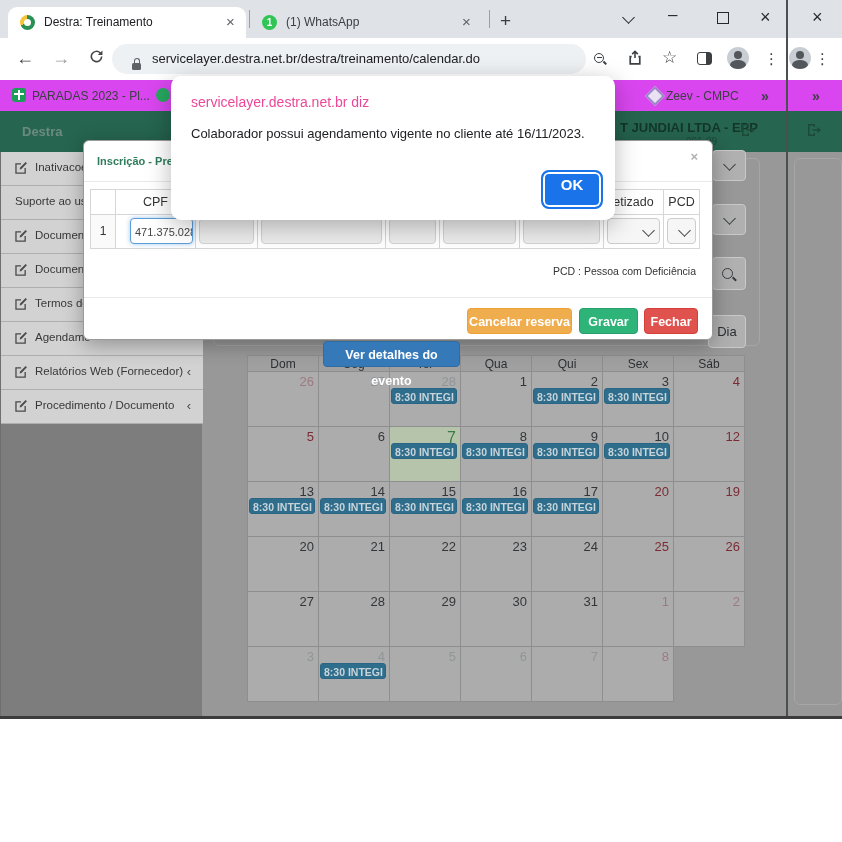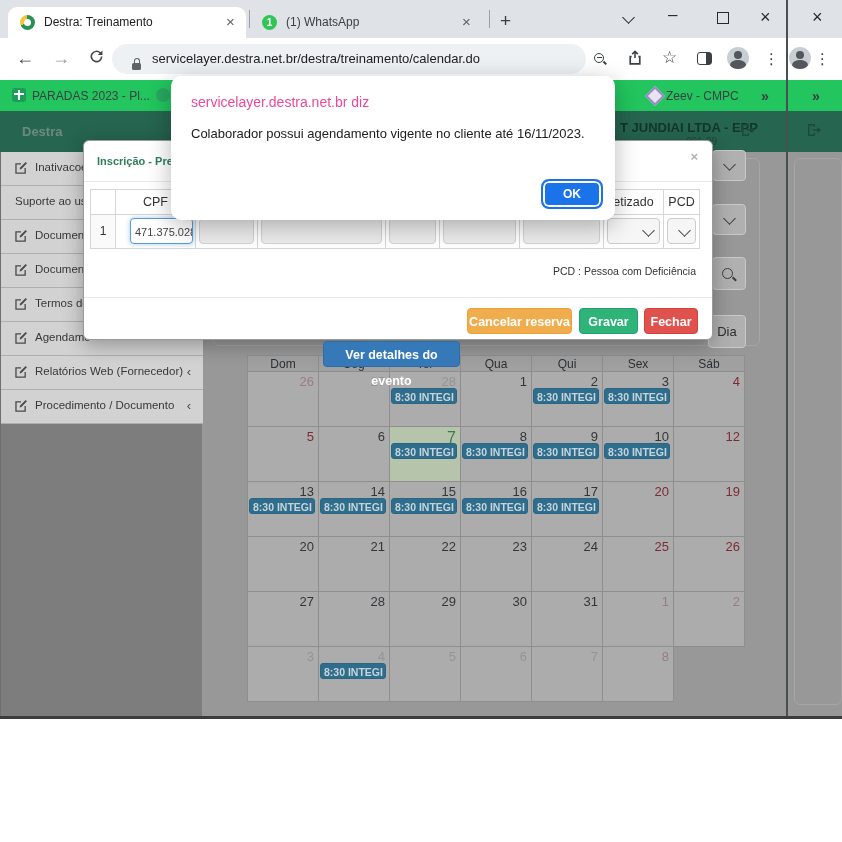--- a/index.html
+++ b/index.html
@@ -33,21 +33,21 @@
   .mag:after{content:"";position:absolute;left:9px;top:9px;width:4px;height:1.6px;background:#3c4043;transform:rotate(45deg);}
   .mag-minus i{position:absolute;left:2.5px;top:4px;width:5px;height:1.4px;background:#3c4043;}
   .star{font-size:17px;color:#3c4043;}
   .sidepanel{width:15px;height:13px;border:1.6px solid #3c4043;border-radius:3px;box-sizing:border-box;}
   .sidepanel i{position:absolute;right:0;top:0;width:5px;height:100%;background:#3c4043;}
   .avatar{width:22px;height:22px;border-radius:50%;background:#c9ced4;overflow:hidden;}
   .avatar:before{content:"";position:absolute;left:7px;top:4px;width:8px;height:8px;border-radius:50%;background:#53575c;}
   .avatar:after{content:"";position:absolute;left:3px;top:13px;width:16px;height:10px;border-radius:50%;background:#53575c;}
   .dots{font-size:15px;color:#3c4043;letter-spacing:0;}
 
-  .bookmarks{left:0;top:80px;width:842px;height:31px;background:#22c55e;}
+  .bookmarks{left:0;top:80px;width:842px;height:31px;background:#d946ef;}
   .bm-label{font-size:12px;color:#3c4043;white-space:nowrap;}
   .bm-sheet{width:14px;height:14px;background:#1c9e5a;border-radius:3px;}
   .bm-sheet:before{content:"";position:absolute;left:6px;top:2px;width:2px;height:10px;background:#fff;}
   .bm-sheet:after{content:"";position:absolute;left:2px;top:5px;width:10px;height:2px;background:#fff;}
   .bm-circle{width:14px;height:14px;border-radius:50%;background:#27a860;}
   .bm-zeev{width:10px;height:10px;border:2px solid #9b87c5;transform:rotate(45deg);background:#e8e2f4;}
   .chevrons{font-size:14px;color:#3c4043;font-weight:bold;}
 
   
   .appheader{left:0;top:111px;width:842px;height:41px;background:#266550;}
@@ -98,21 +98,21 @@
   .ghost{position:absolute;left:3px;top:3px;right:3px;height:26px;background:#ececec;border:1px solid #d2d2d2;border-radius:4px;box-sizing:border-box;}
   .msel{position:absolute;left:3px;top:3px;right:3px;height:26px;background:#f6f6f6;border:1px solid #ccc;border-radius:4px;box-sizing:border-box;}
   .msel .dchev{position:absolute;right:6px;top:7px;border-color:#444;border-right-width:1.6px;border-bottom-width:1.6px;}
   .pcd-note{font-size:10.5px;color:#333;}
   .mbtn{position:absolute;top:167px;height:26px;border-radius:4px;color:#fff;font-size:12.5px;font-weight:bold;text-align:center;line-height:26px;box-sizing:border-box;}
 
   
   .alert{left:171px;top:76px;width:444px;height:144px;background:#fff;border-radius:10px;box-shadow:0 6px 24px rgba(0,0,0,.28);}
   .alert-title{font-size:14px;color:#ec4899;}
   .alert-msg{font-size:13px;color:#202124;}
-  .okbtn{position:absolute;right:12px;bottom:11px;width:62px;height:30px;background:#1a73e8;border:2px solid #1a73e8;border-radius:8px;box-shadow:inset 0 0 0 2px #fff;color:#fff;font-size:12px;font-weight:bold;text-align:center;line-height:26px;box-sizing:border-box;}
+  .okbtn{position:absolute;right:12px;bottom:11px;width:62px;height:39px;background:#1a73e8;border:2px solid #1a73e8;border-radius:8px;box-shadow:inset 0 0 0 2px #fff;color:#fff;font-size:15px;font-weight:bold;text-align:center;line-height:26px;box-sizing:border-box;}
 
   .windivider{left:786px;top:0;width:2px;height:719px;background:#4a4f52;}
   .bottomline{left:0;top:716px;width:842px;height:3px;background:#3c3c3c;}
 </style>
 </head>
 <body>
 
 <div id="screen">
 
   <div class="abs tabstrip"></div>

